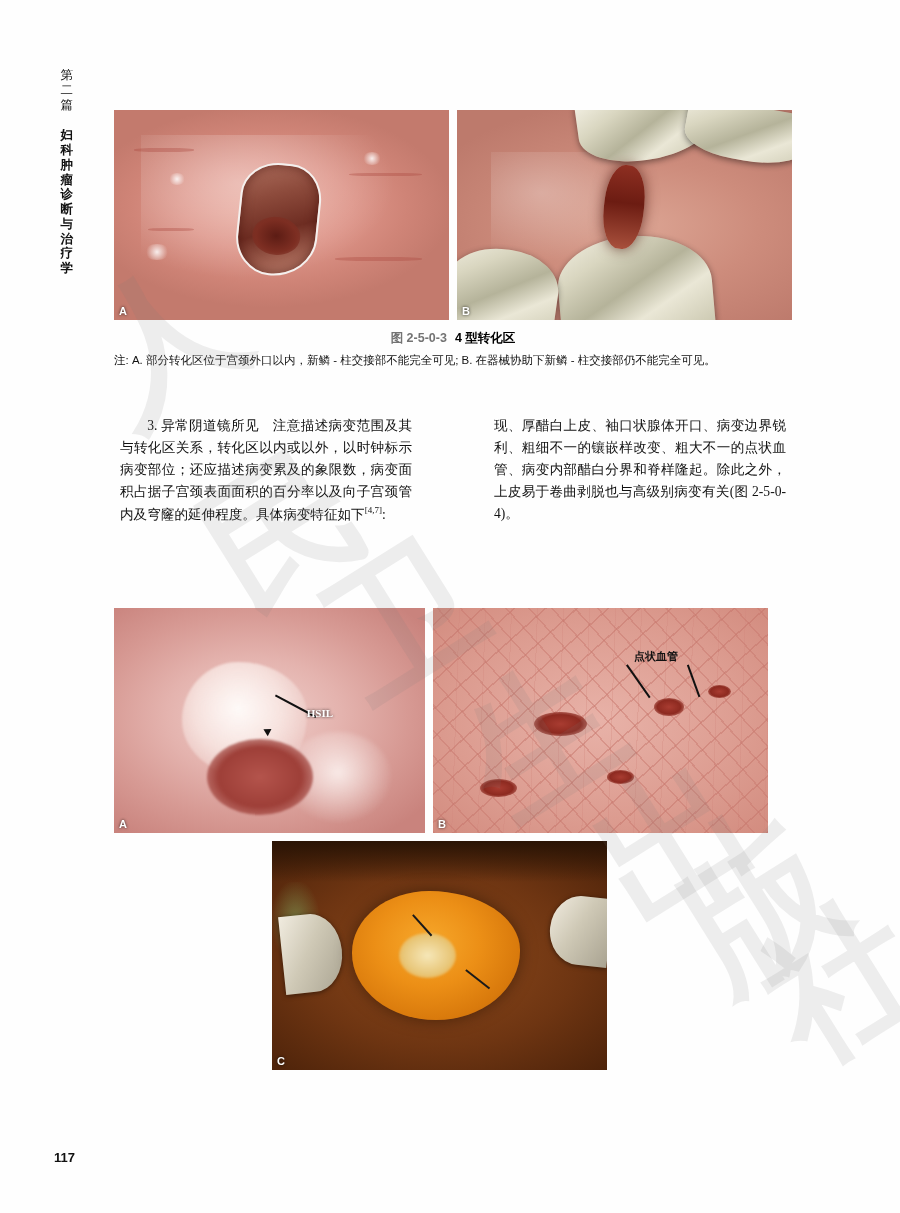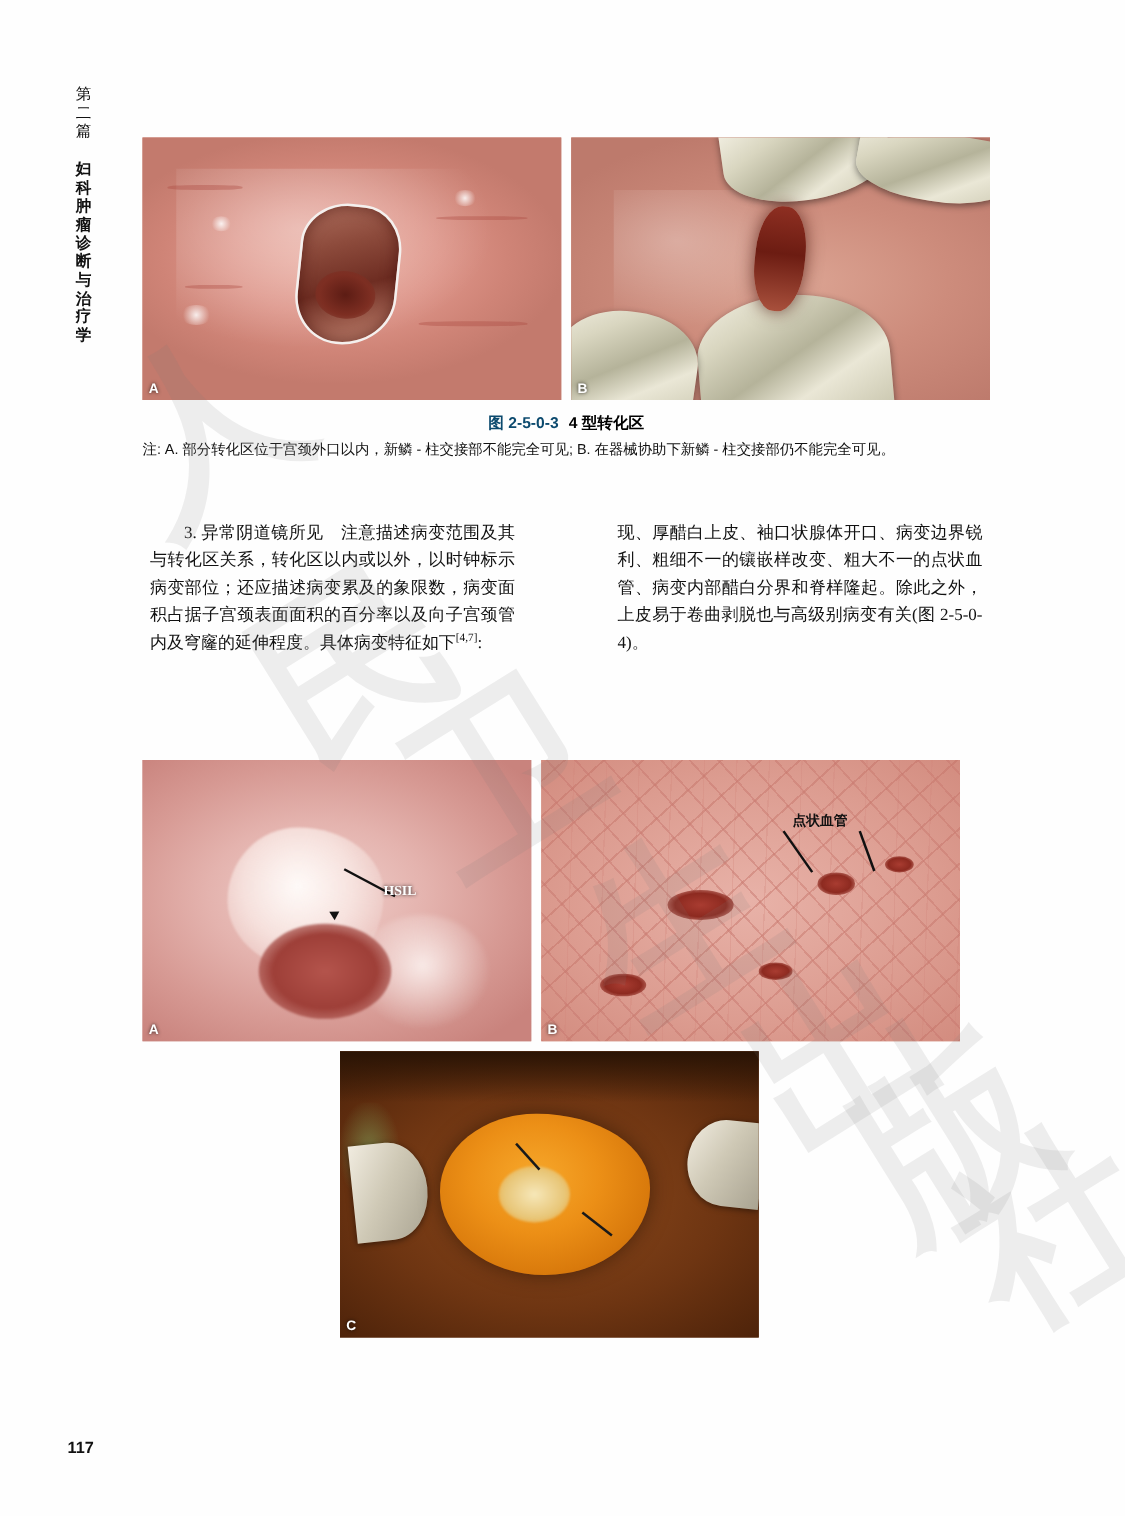--- a/index.html
+++ b/index.html
@@ -82,21 +82,21 @@
   }
   .fig-caption {
     position: absolute;
     text-align: center;
     font-family: "Liberation Sans", sans-serif;
     font-size: 12.5px;
     font-weight: 700;
     color: #000;
   }
   .fig-caption .num {
-    color: #0c4a6e;
+    color: #737373;
     margin-right: 8px;
   }
   .fig-note {
     position: absolute;
     font-family: "Liberation Sans", sans-serif;
     font-size: 11.5px;
     color: #111;
     line-height: 1.4;
   }
   .fig-note.center { text-align: center; width: 100%; }

